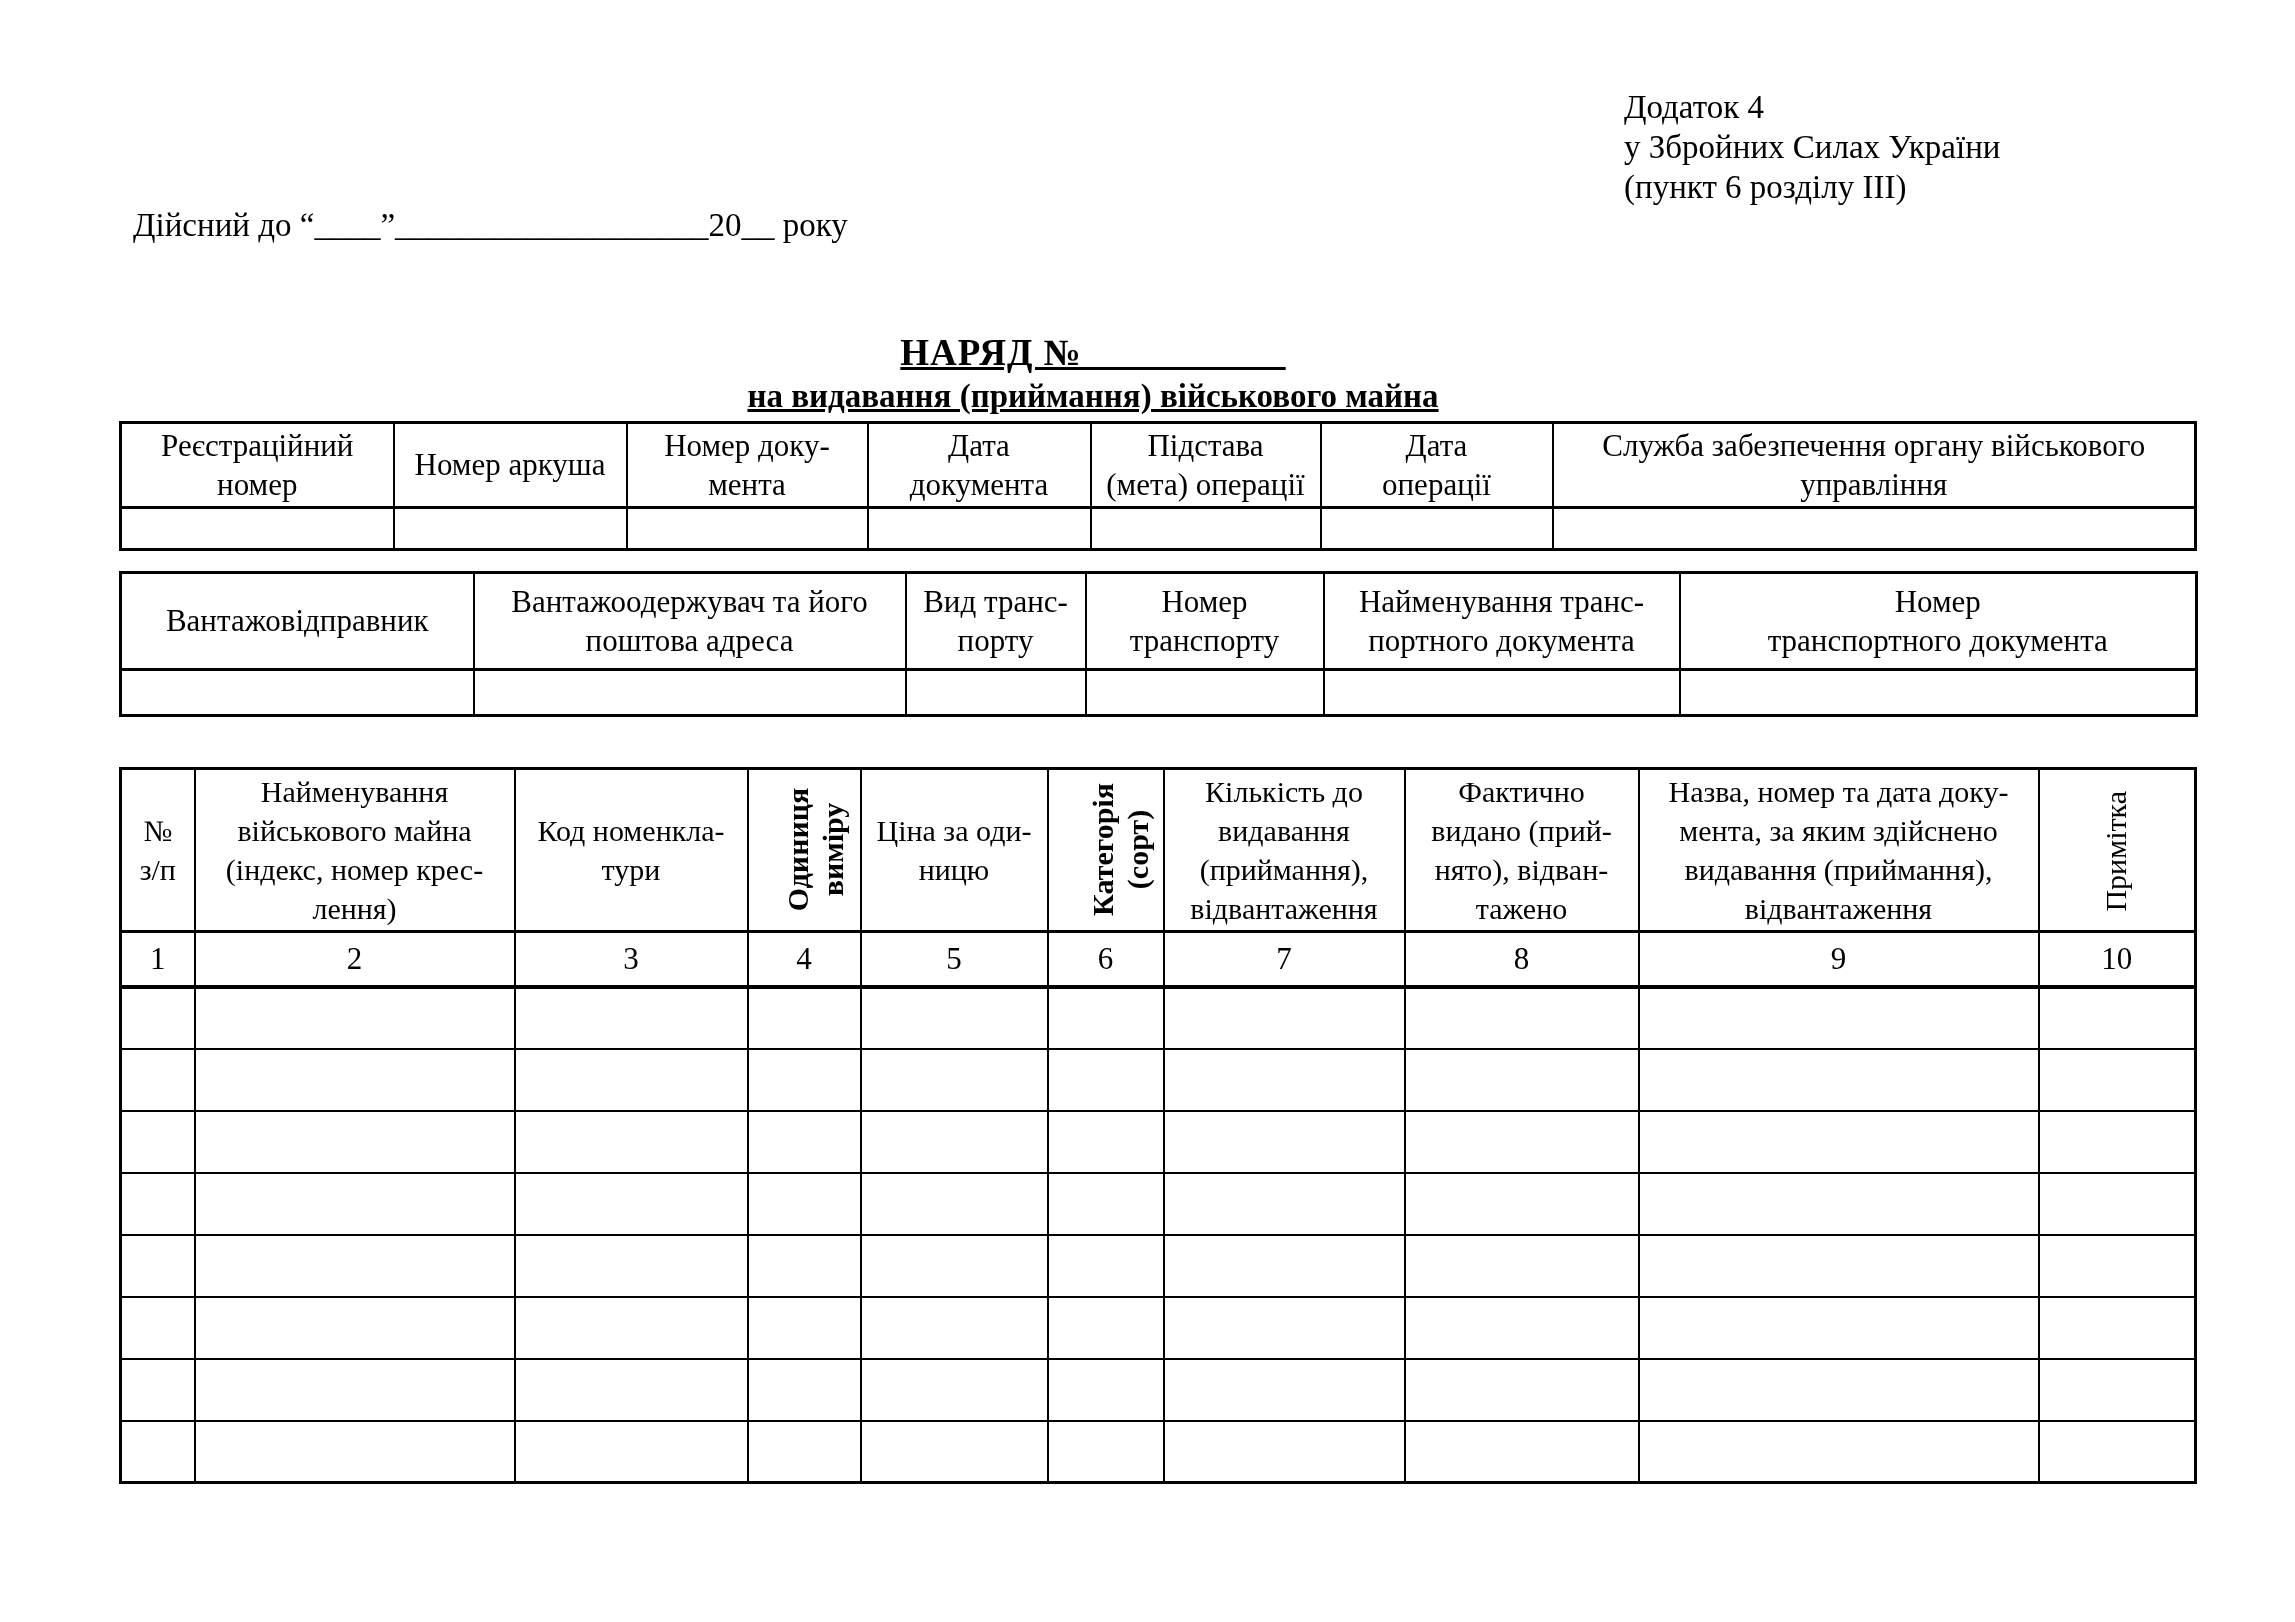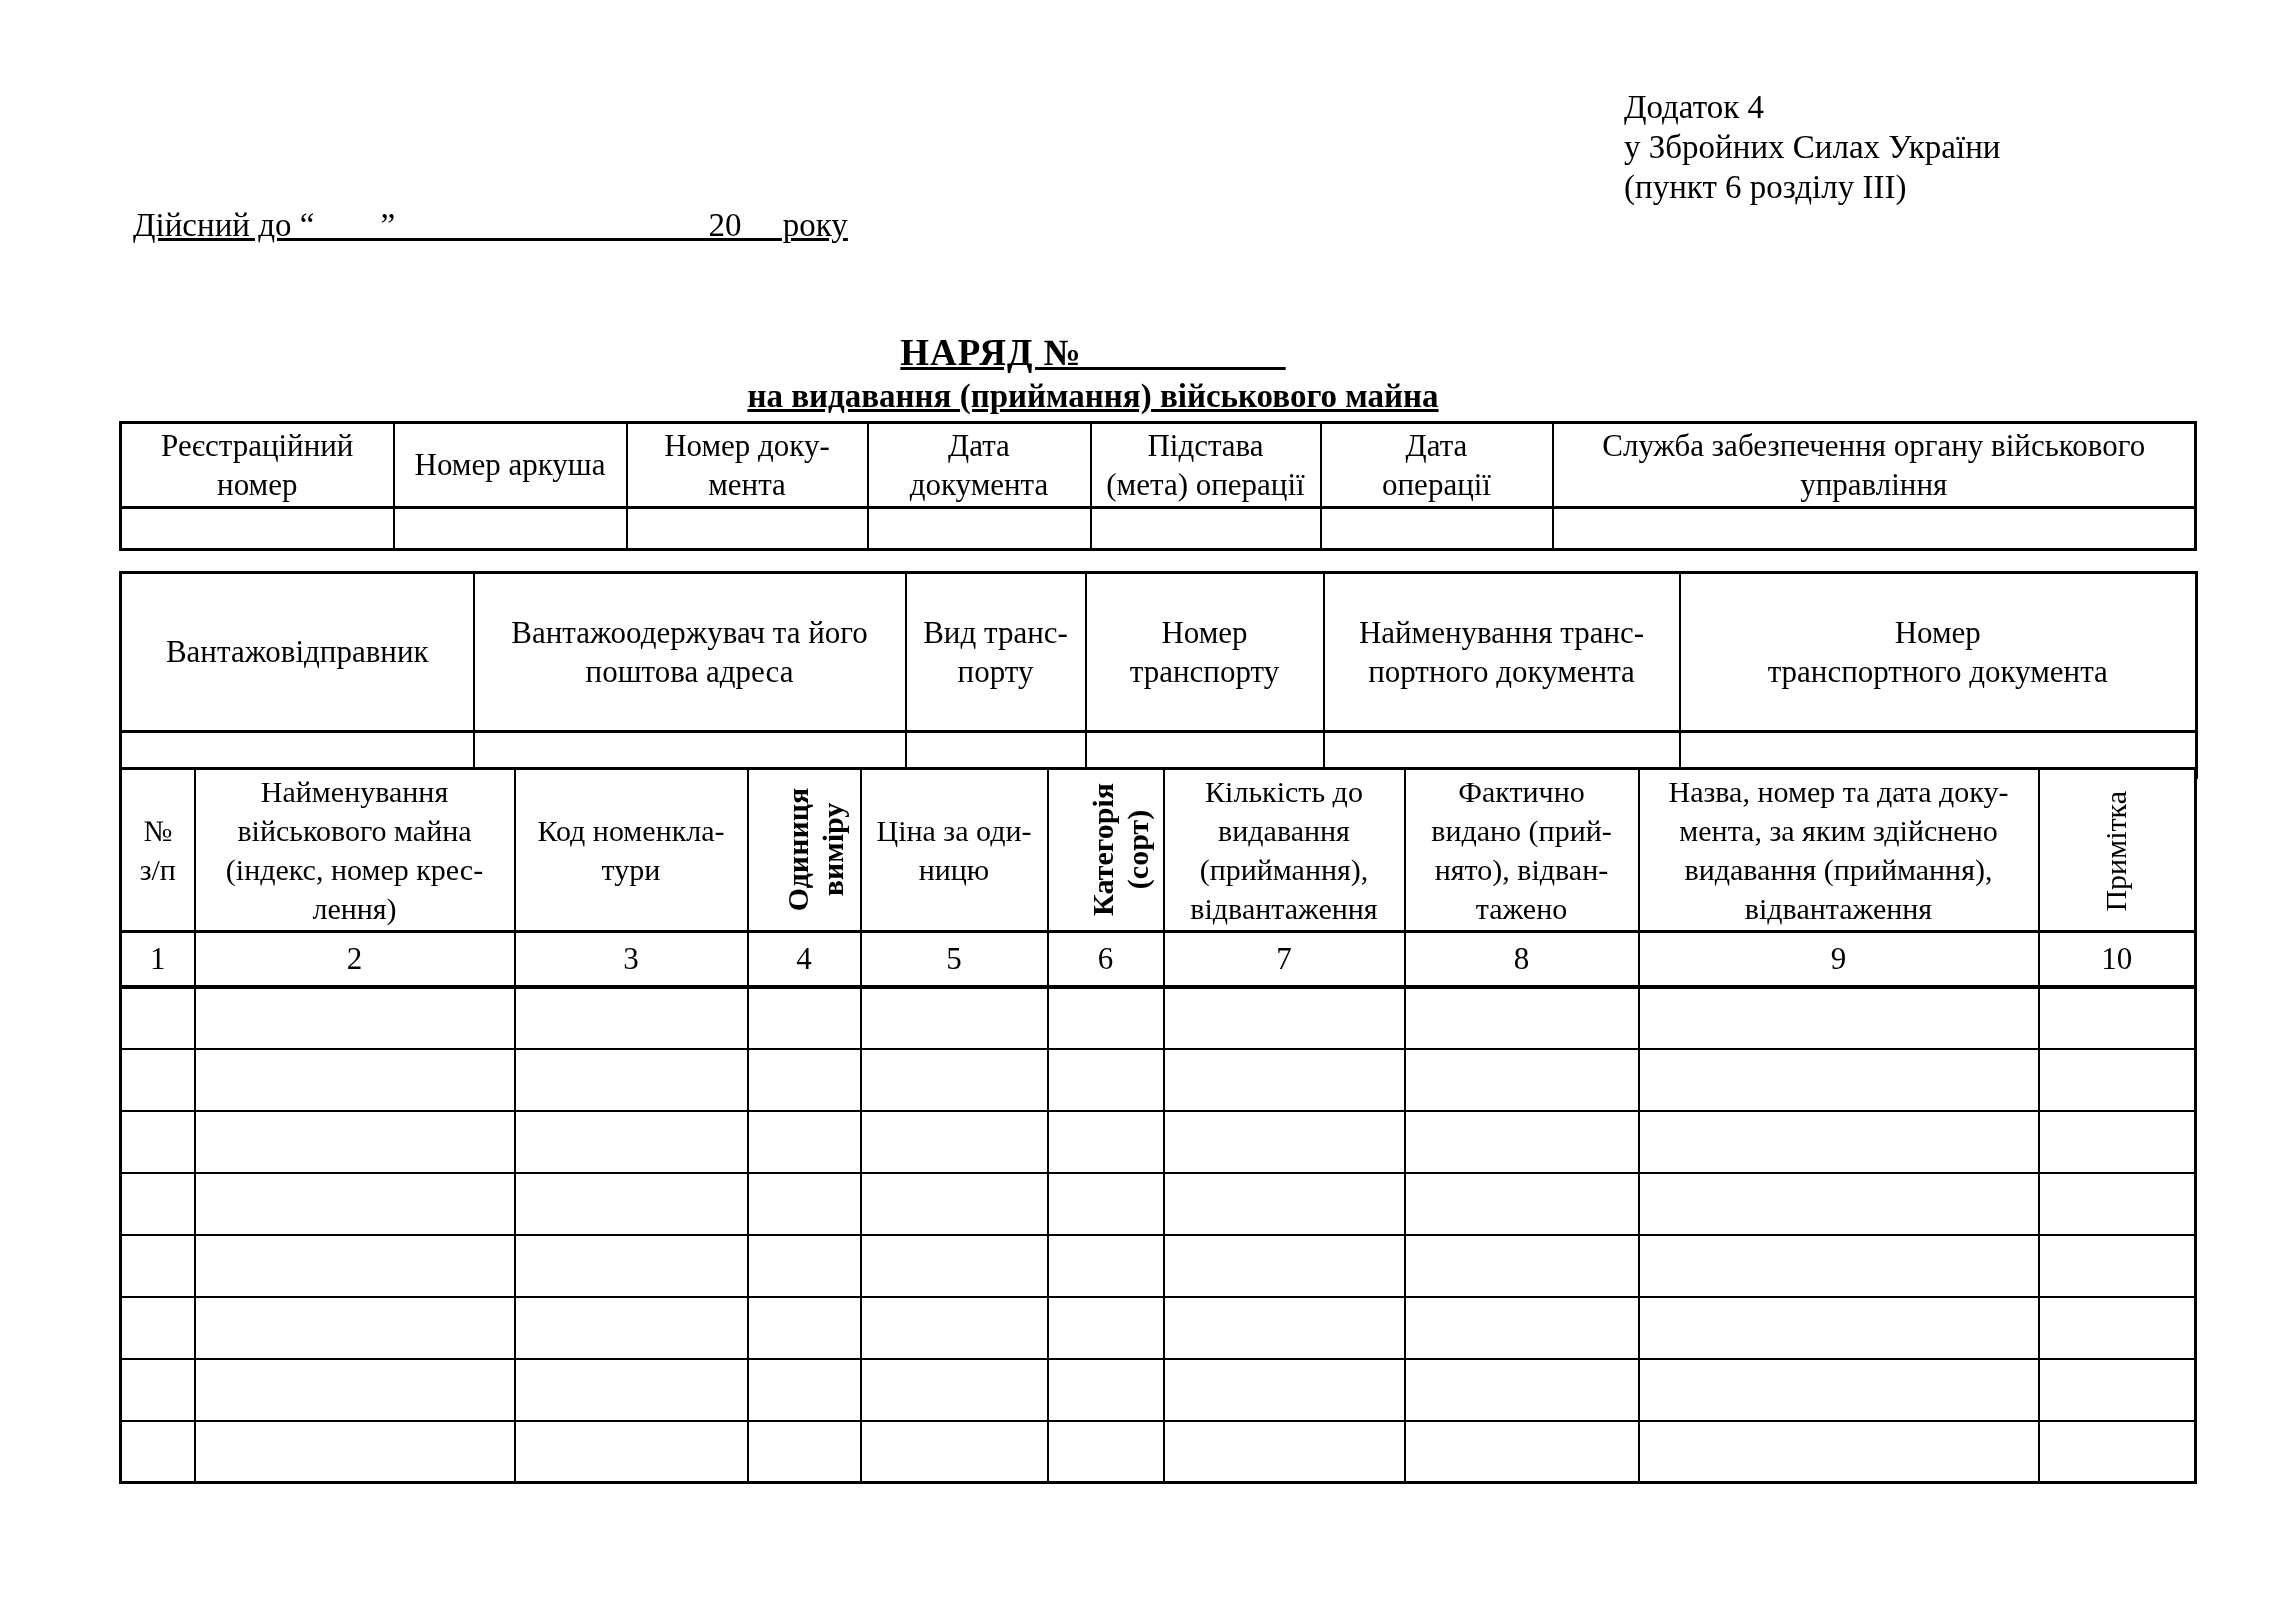--- a/index.html
+++ b/index.html
@@ -1,35 +1,35 @@
 <!DOCTYPE html>
 <html style="font-size:14.7px"><head>
 <meta charset="utf-8">
 <style>
   html,body{margin:0;padding:0;}
   body{
     width:2296px;height:1623px;position:relative;background:#ffffff;color:#000;
     font-family:"Liberation Serif","DejaVu Serif",serif;
   }
   .abs{position:absolute;}
-  .valid-until{left:133px;top:207px;font-size:33px;white-space:pre;text-decoration:underline;}
+  .valid-until{left:133px;top:207px;font-size:33px;white-space:pre;}
   .appendix{left:1600px;top:88px;font-size:33px;line-height:1.21;margin-left:24px;}
   .title-block{left:0;top:331px;width:2186px;text-align:center;text-decoration:underline;}
   .doc-title{font-size:37px;font-weight:bold;letter-spacing:0.9px;}
   .doc-subtitle{font-size:33px;font-weight:bold;margin-top:3.7px;}
   table{border-collapse:collapse;table-layout:fixed;position:absolute;left:119px;width:2075px;background:#fff;}
   td{border:2.8px solid #000;text-align:center;vertical-align:middle;padding:1.8px 7.3px;overflow:hidden;}
   table{border:3.7px solid #000;}
   .cell-text{white-space:pre-line;}
   .t1{top:421px;}
   .t2{top:571px;}
   .t3{top:767px;}
   .t1 .head-row{height:84px;}
   .t1 .data-row{height:42px;}
-  .t2 .head-row{height:159px;}
+  .t2 .head-row{height:97px;}
   .t2 .data-row{height:46px;}
   .t3 .head-row{height:163px;}
   .t3 .num-row{height:55px;}
   .t3 .data-row{height:62px;}
   .head-row td{border-bottom-width:3.7px;font-size:31px;line-height:1.27;}
   .t3 .head-row td{font-size:30px;line-height:1.3;padding:1.8px 5.5px;}
   .num-row td{border-bottom:4.6px solid #000;font-size:31px;}
   .vtext{display:inline-block;transform:rotate(-90deg);white-space:pre-line;line-height:1.15;}
   .vbold{font-weight:bold;}
 </style>

